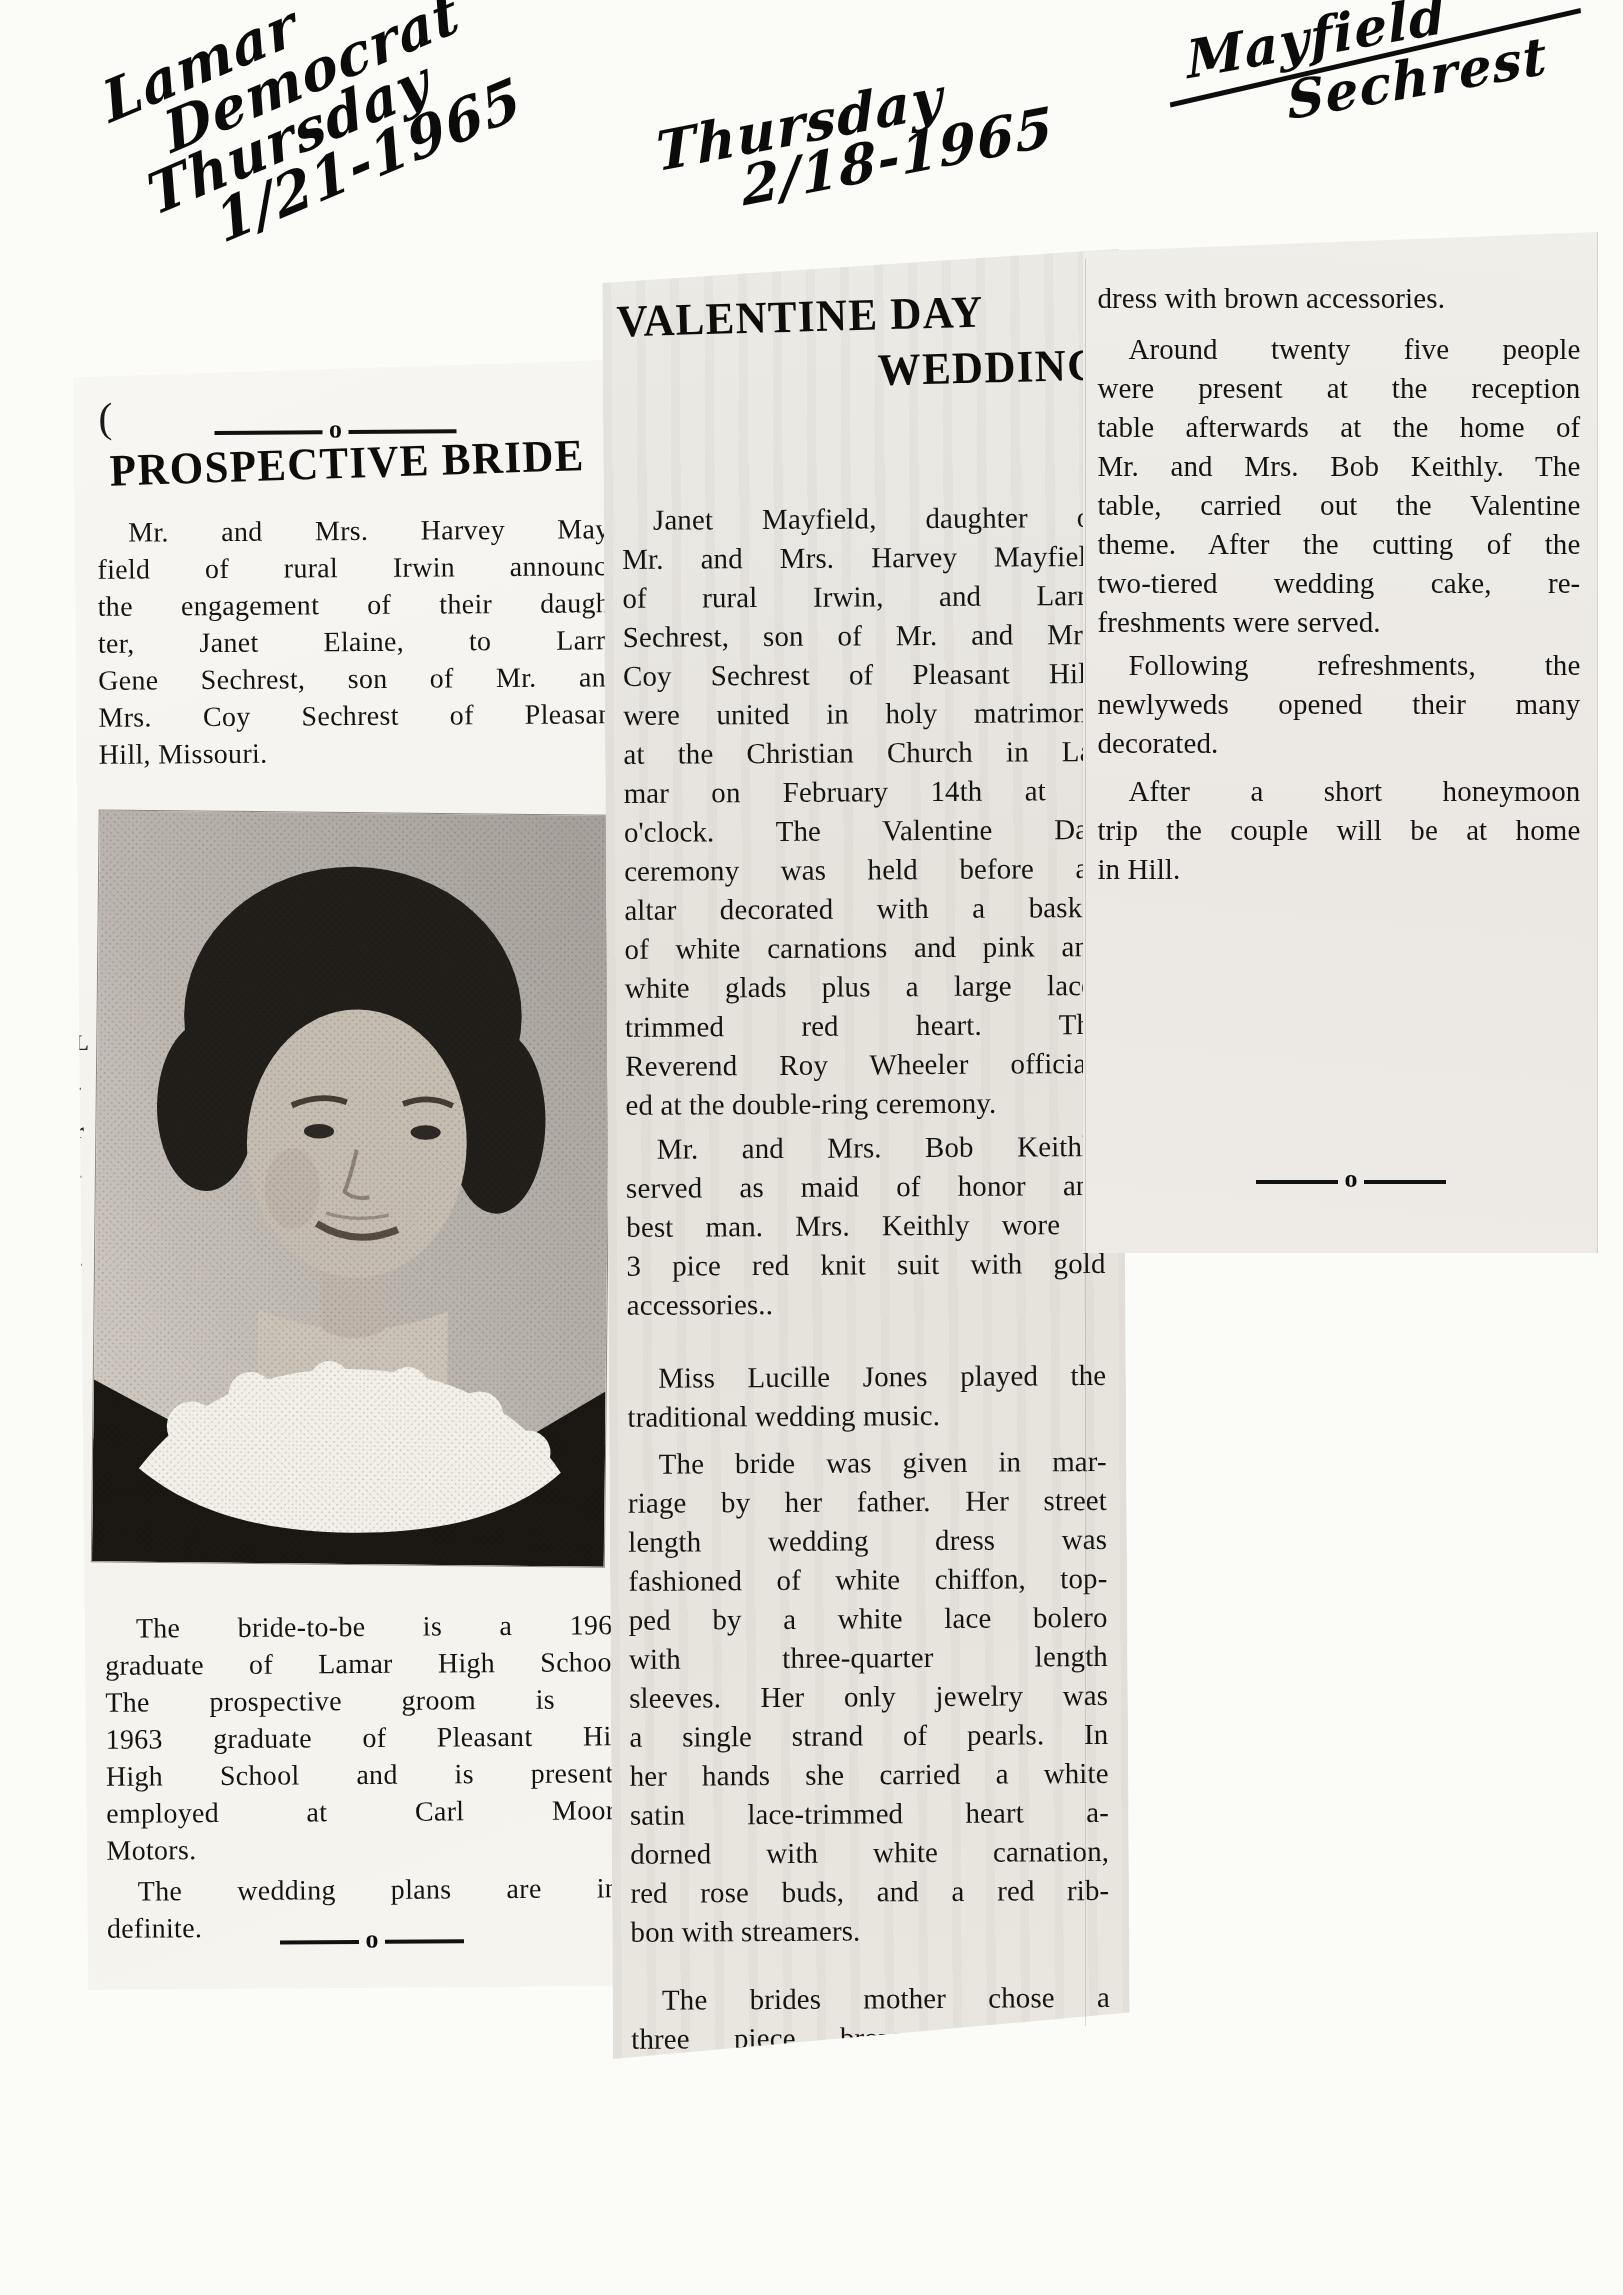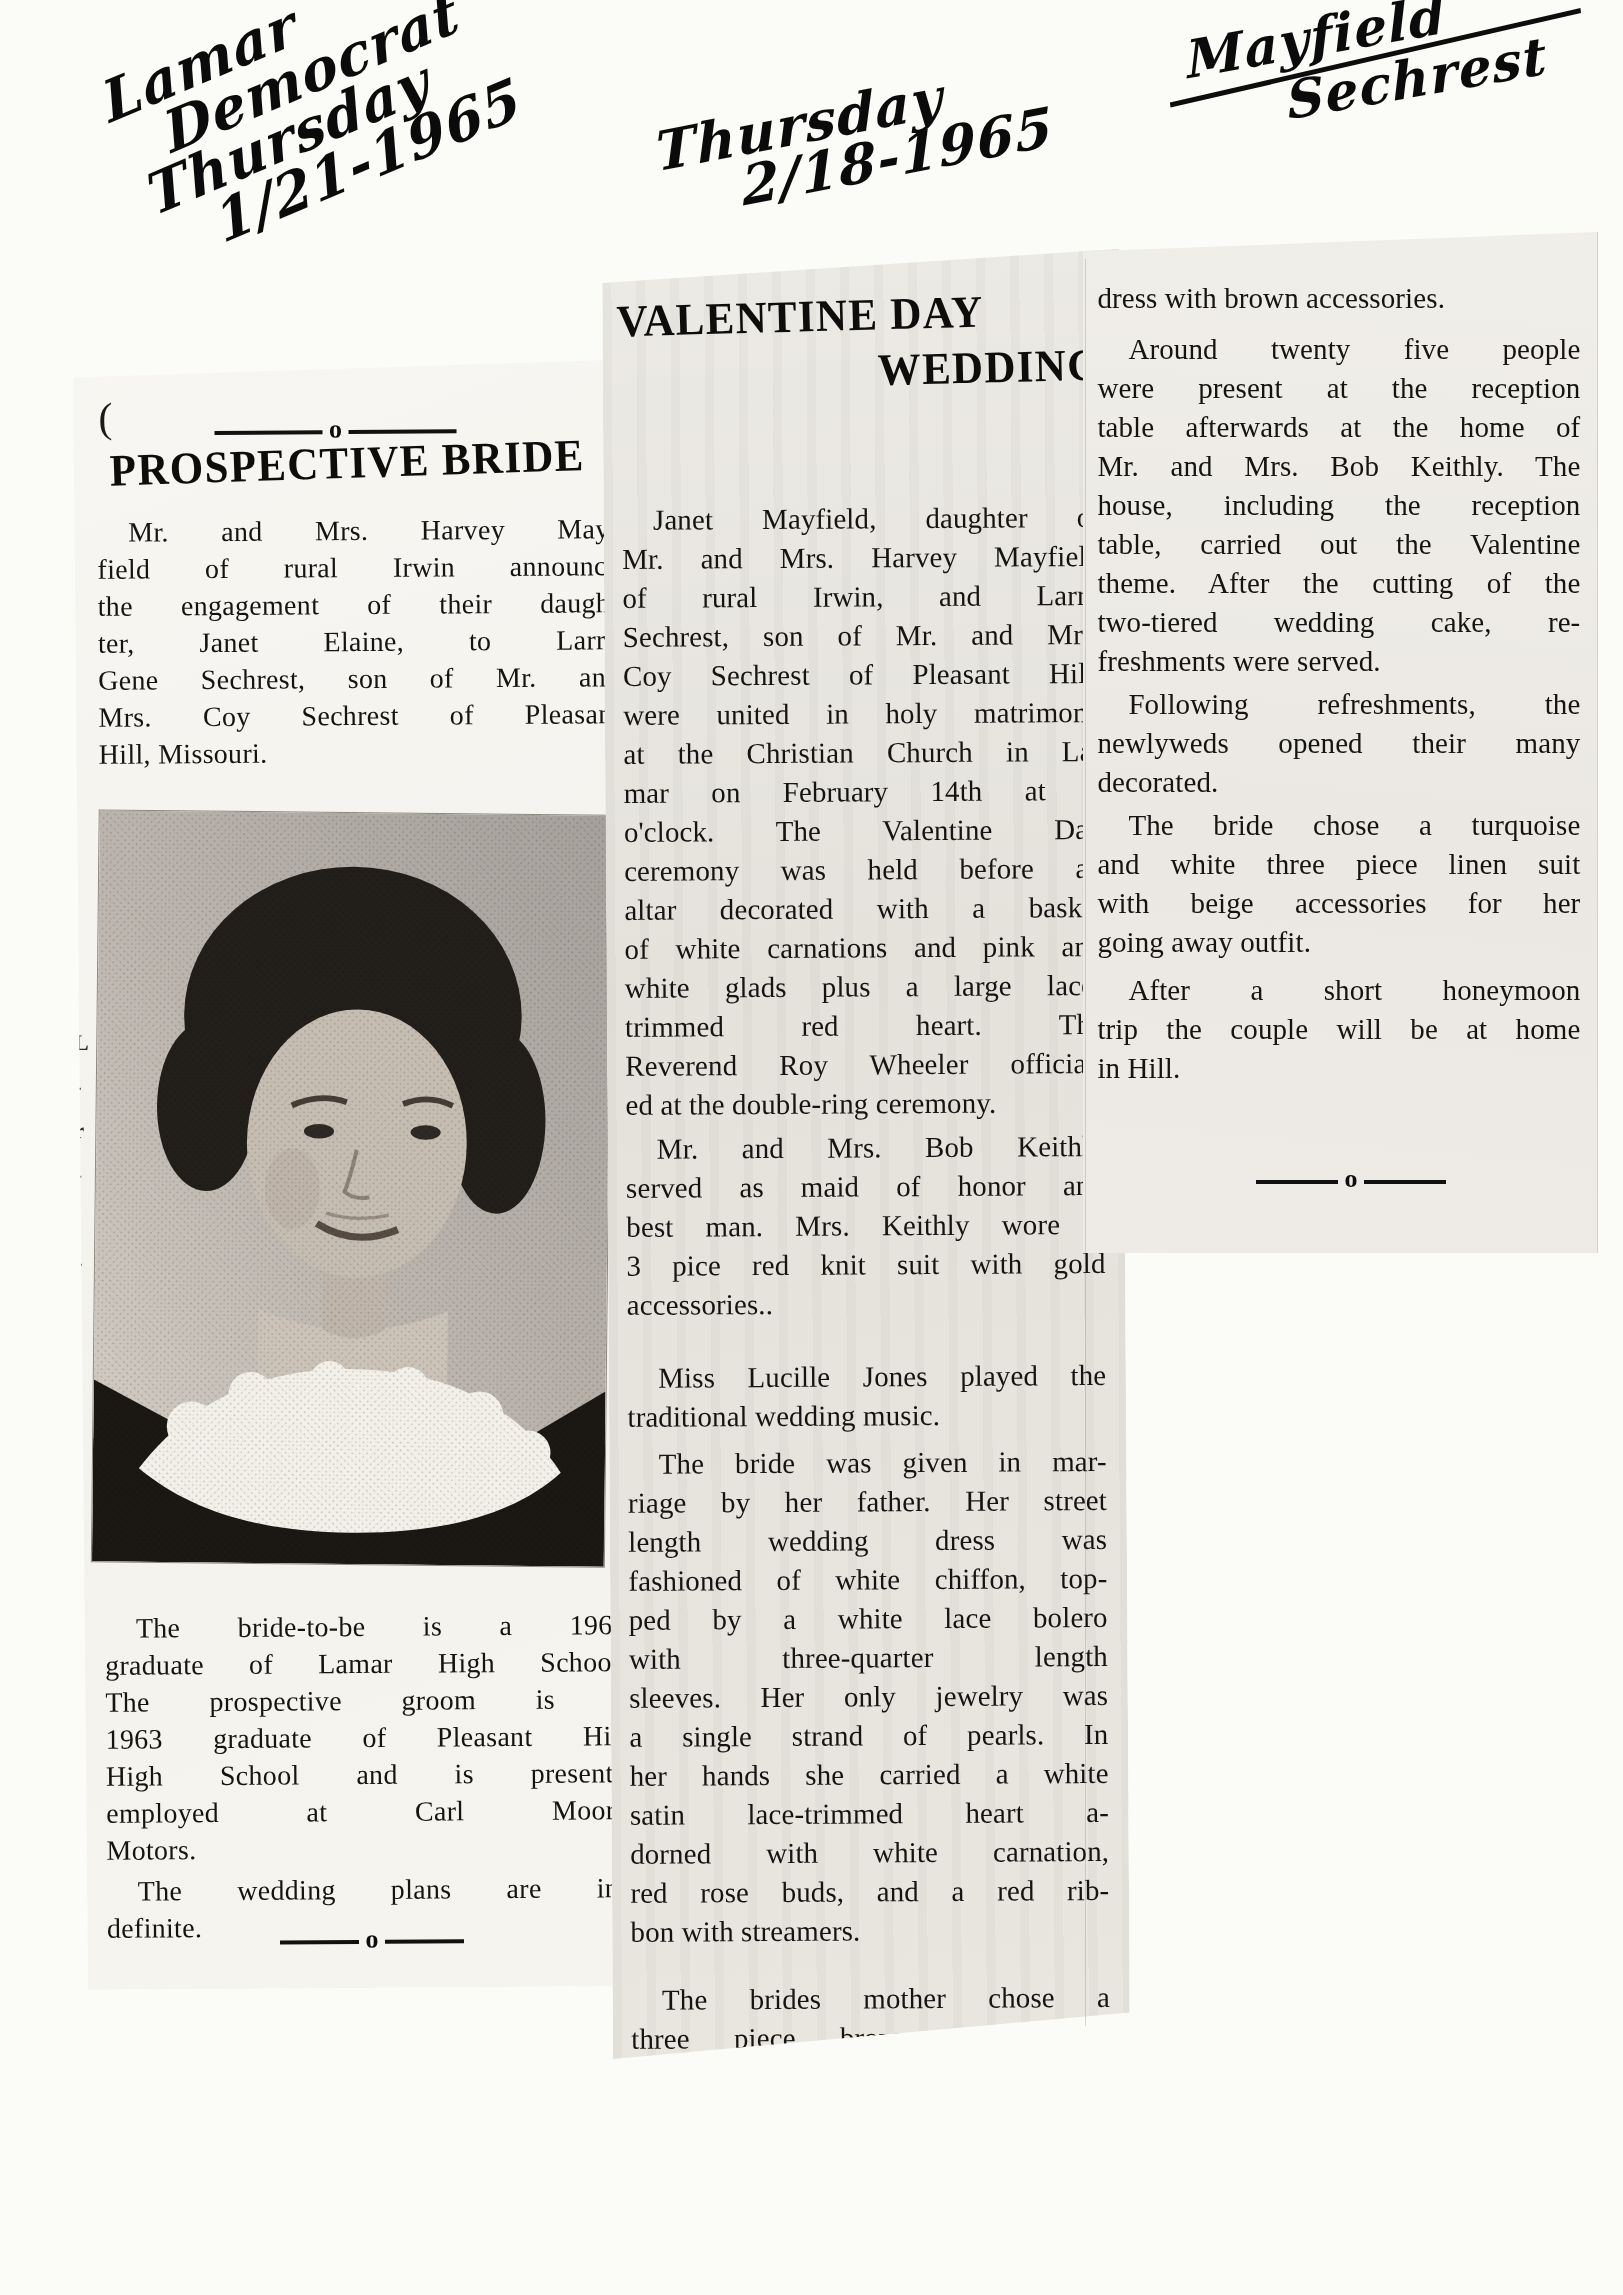--- a/index.html
+++ b/index.html
@@ -308,37 +308,30 @@
   <div class="clip" id="clip-right">
     <div class="news rightcol" style="left:14.4px;top:47px;width:483px;">
       <div class="para noindent">
           <div class="ln last">dress with brown accessories.</div>
         </div>
       <div class="para" style="margin-top:12px;">
           <div class="ln">Around twenty five people</div>
           <div class="ln">were present at the reception</div>
           <div class="ln">table afterwards at the home of</div>
           <div class="ln">Mr. and Mrs. Bob Keithly. The</div>
-          <div class="ln">house, including the reception</div>
           <div class="ln">table, carried out the Valentine</div>
           <div class="ln">theme. After the cutting of the</div>
           <div class="ln">two-tiered wedding cake, re-</div>
           <div class="ln last">freshments were served.</div>
         </div>
       <div class="para" style="margin-top:3.9px;">
           <div class="ln">Following refreshments, the</div>
           <div class="ln">newlyweds opened their many</div>
           <div class="ln last">decorated.</div>
         </div>
-      <div class="para" style="margin-top:3.9px;">
-          <div class="ln">The bride chose a turquoise</div>
-          <div class="ln">and white three piece linen suit</div>
-          <div class="ln">with beige accessories for her</div>
-          <div class="ln last">going away outfit.</div>
-        </div>
       <div class="para" style="margin-top:9px;">
           <div class="ln">After a short honeymoon</div>
           <div class="ln">trip the couple will be at home</div>
           <div class="ln last">in Hill.</div>
         </div>
     </div>
 
     <div class="divider" style="left:173px;top:937px;">
       <span class="bar" style="width:82px;"></span>
       <span class="oglyph">o</span>

